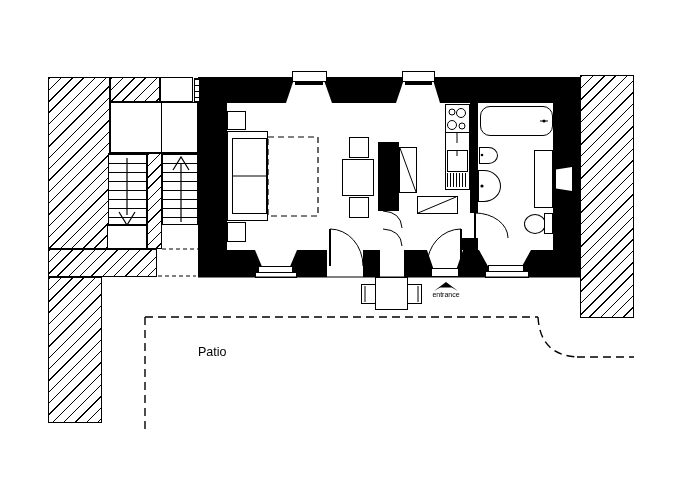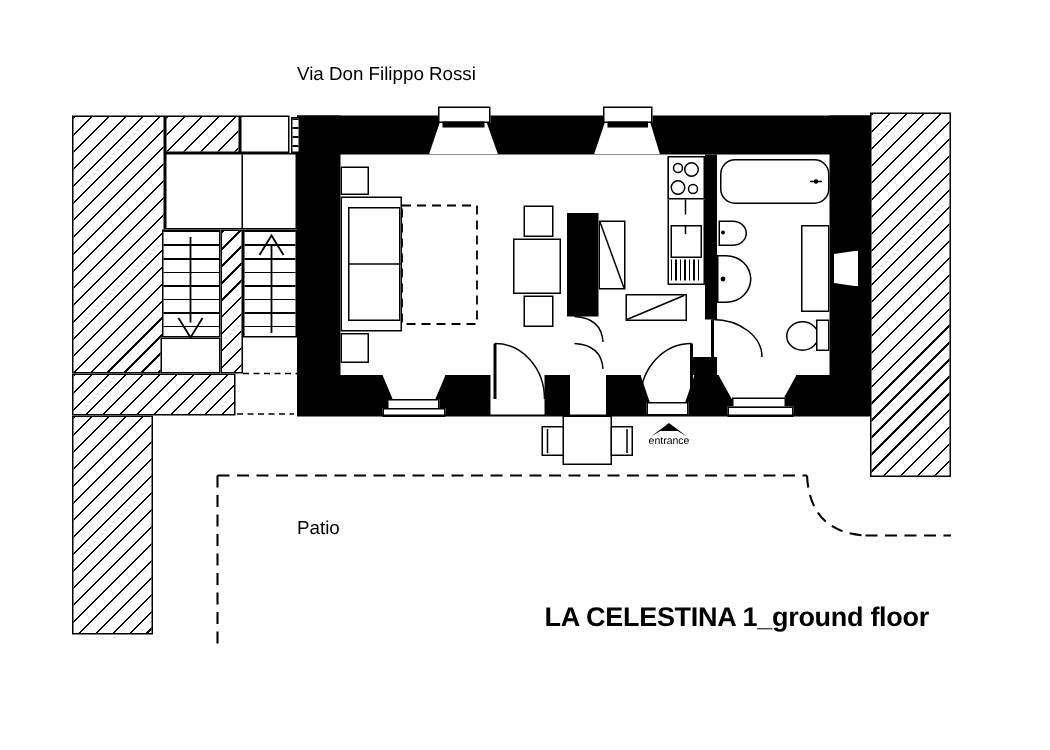--- a/index.html
+++ b/index.html
@@ -145,16 +145,14 @@
     <circle cx="544" cy="121" r="1.5" fill="#000"></circle>
     <circle cx="482" cy="186" r="1.6" fill="#000"></circle>
     <circle cx="482" cy="155" r="1.3" fill="#000"></circle>
 
     <path d="M365,286 V302" stroke="#000" stroke-width="1"></path>
     <path d="M418,286 V302" stroke="#000" stroke-width="1"></path>
 
     <path d="M145,317 H538 M538,317 Q540,355 577,357 M577,357 H634 M145,317 V432" stroke="#000" stroke-width="1.4" stroke-dasharray="8 5" fill="none"></path>
   </svg>
 
-  <div class="lbl street" style="left:198px;top:42px">Via Don Filippo Rossi</div>
   <div class="lbl patio" style="left:198px;top:345px">Patio</div>
-  <div class="lbl title" style="left:363px;top:401px">LA CELESTINA 1_ground floor</div>
 </div>
 
 </body></html>

